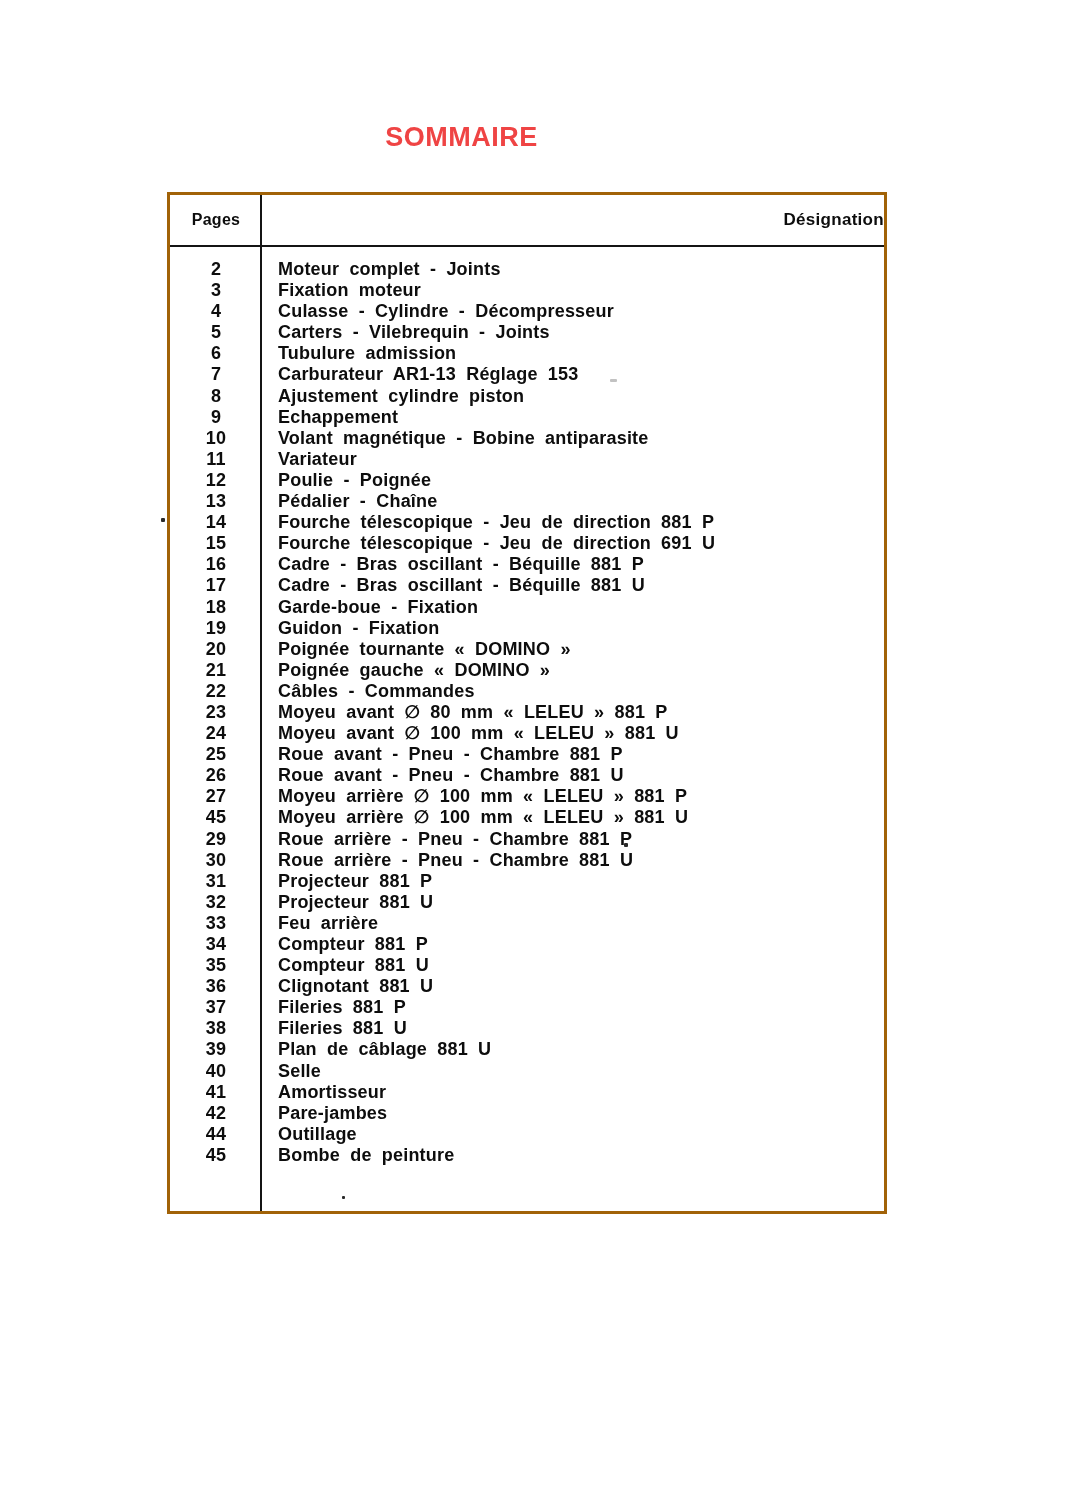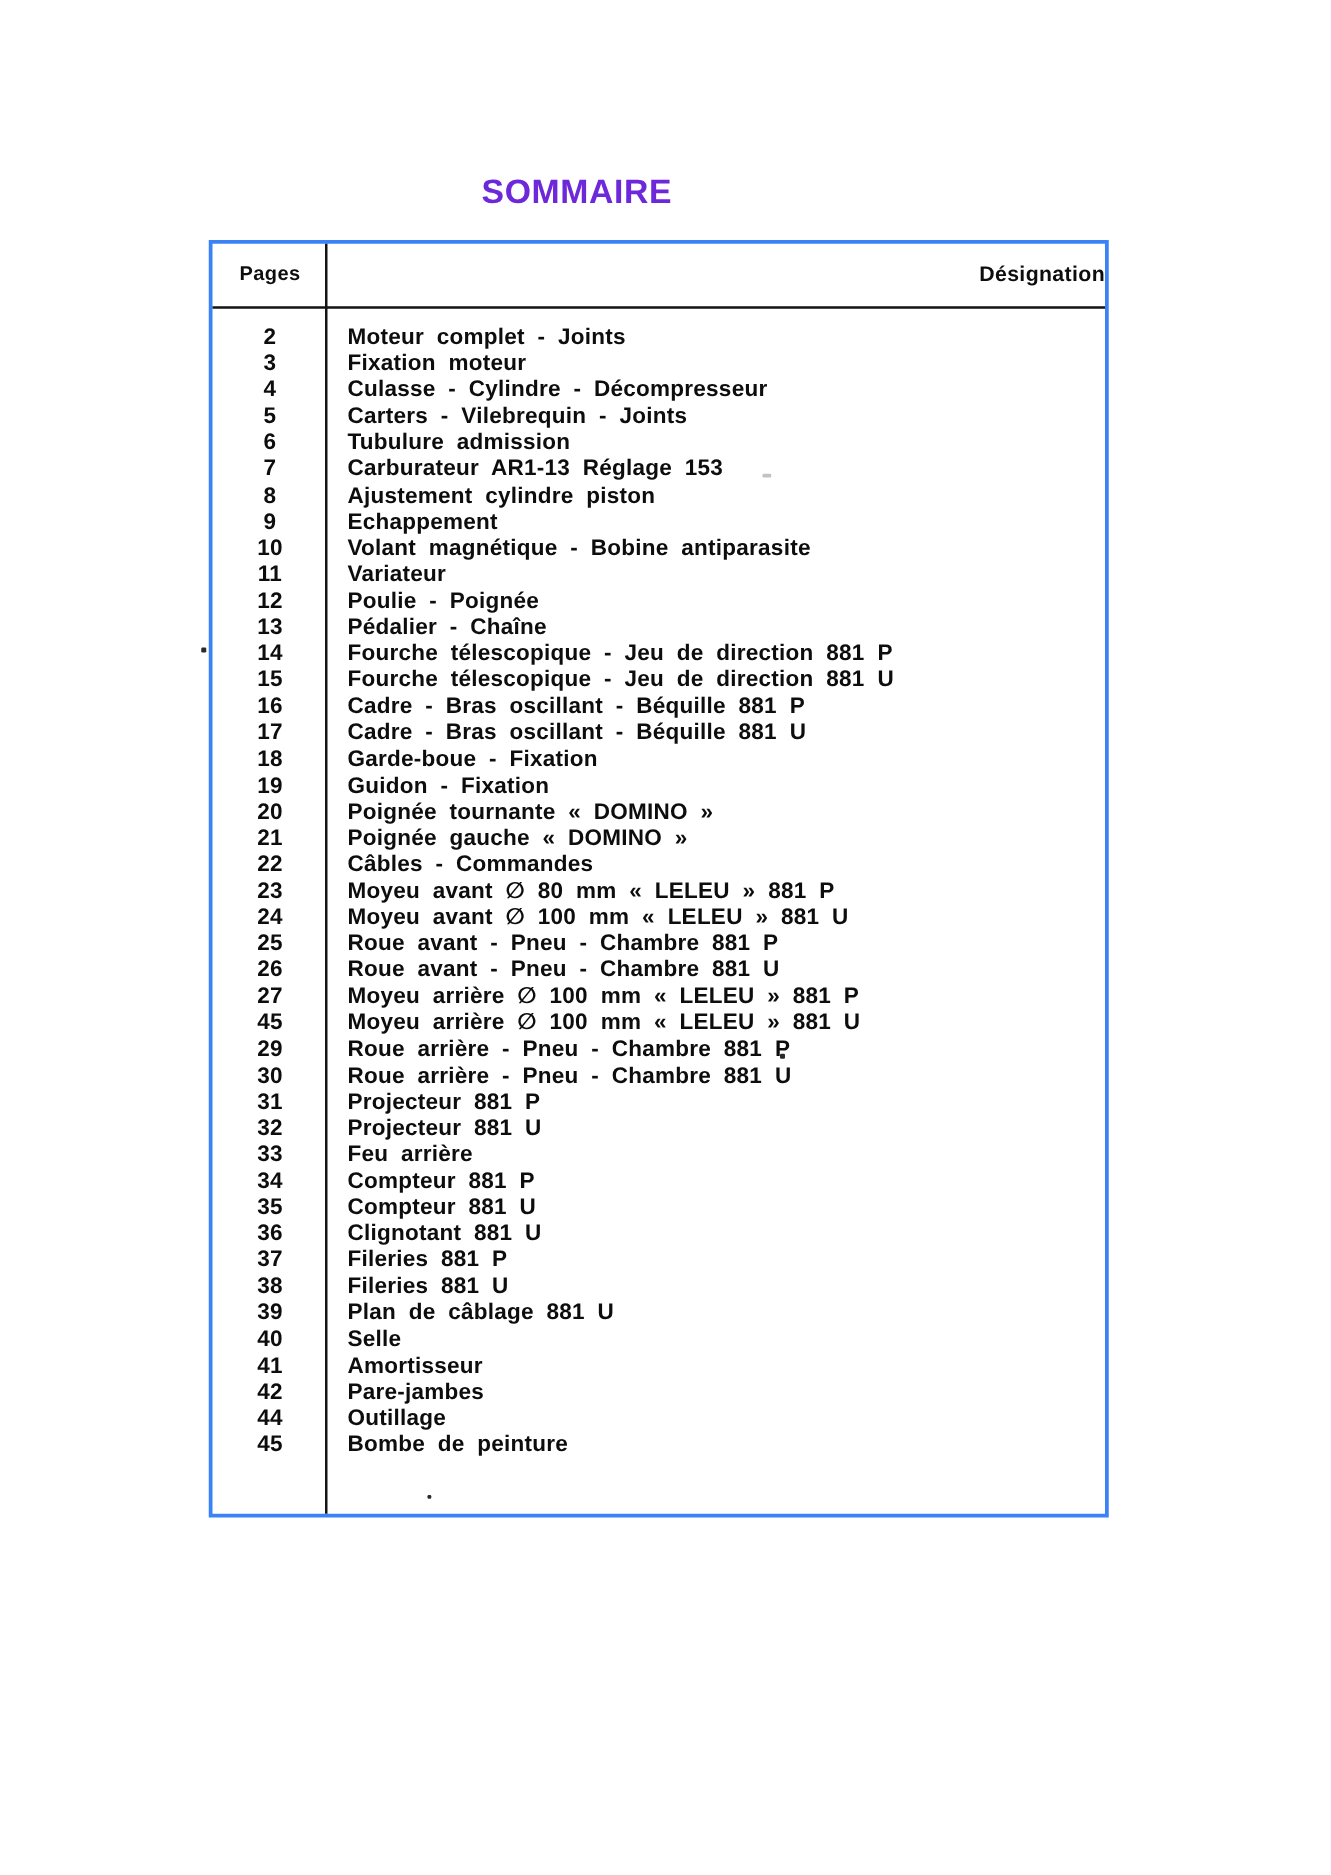--- a/index.html
+++ b/index.html
@@ -11,37 +11,37 @@
     position: relative;
     width: 1065px;
     height: 1500px;
     background: #ffffff;
     overflow: hidden;
     font-family: "Liberation Sans", "DejaVu Sans", sans-serif;
     color: #0d0d0d;
   }
   .doc-title {
     position: absolute;
-    top: 138px;
+    top: 122px;
     left: 0;
     width: 923px;
     margin: 0;
     text-align: center;
     font-size: 27px;
     font-weight: 700;
     letter-spacing: 0.5px;
-    color: #6d28d9;
+    color: #ef4444;
   }
   .toc-table {
     position: absolute;
     left: 167px;
     top: 192px;
     width: 720px;
     height: 1022px;
-    border: 3px solid #3b82f6;
+    border: 3px solid #a16207;
     box-sizing: border-box;
     background: #ffffff;
   }
   .col-divider {
     position: absolute;
     left: 90px;
     top: 0;
     bottom: 0;
     width: 2px;
     background: #141414;
@@ -177,21 +177,21 @@
           <div class="cell-desig">Pédalier - Chaîne</div>
         </div>
 
         <div class="toc-row">
           <div class="cell-page">14</div>
           <div class="cell-desig">Fourche télescopique - Jeu de direction 881 P</div>
         </div>
 
         <div class="toc-row">
           <div class="cell-page">15</div>
-          <div class="cell-desig">Fourche télescopique - Jeu de direction 881 U</div>
+          <div class="cell-desig">Fourche télescopique - Jeu de direction 691 U</div>
         </div>
 
         <div class="toc-row">
           <div class="cell-page">16</div>
           <div class="cell-desig">Cadre - Bras oscillant - Béquille 881 P</div>
         </div>
 
         <div class="toc-row">
           <div class="cell-page">17</div>
           <div class="cell-desig">Cadre - Bras oscillant - Béquille 881 U</div>

